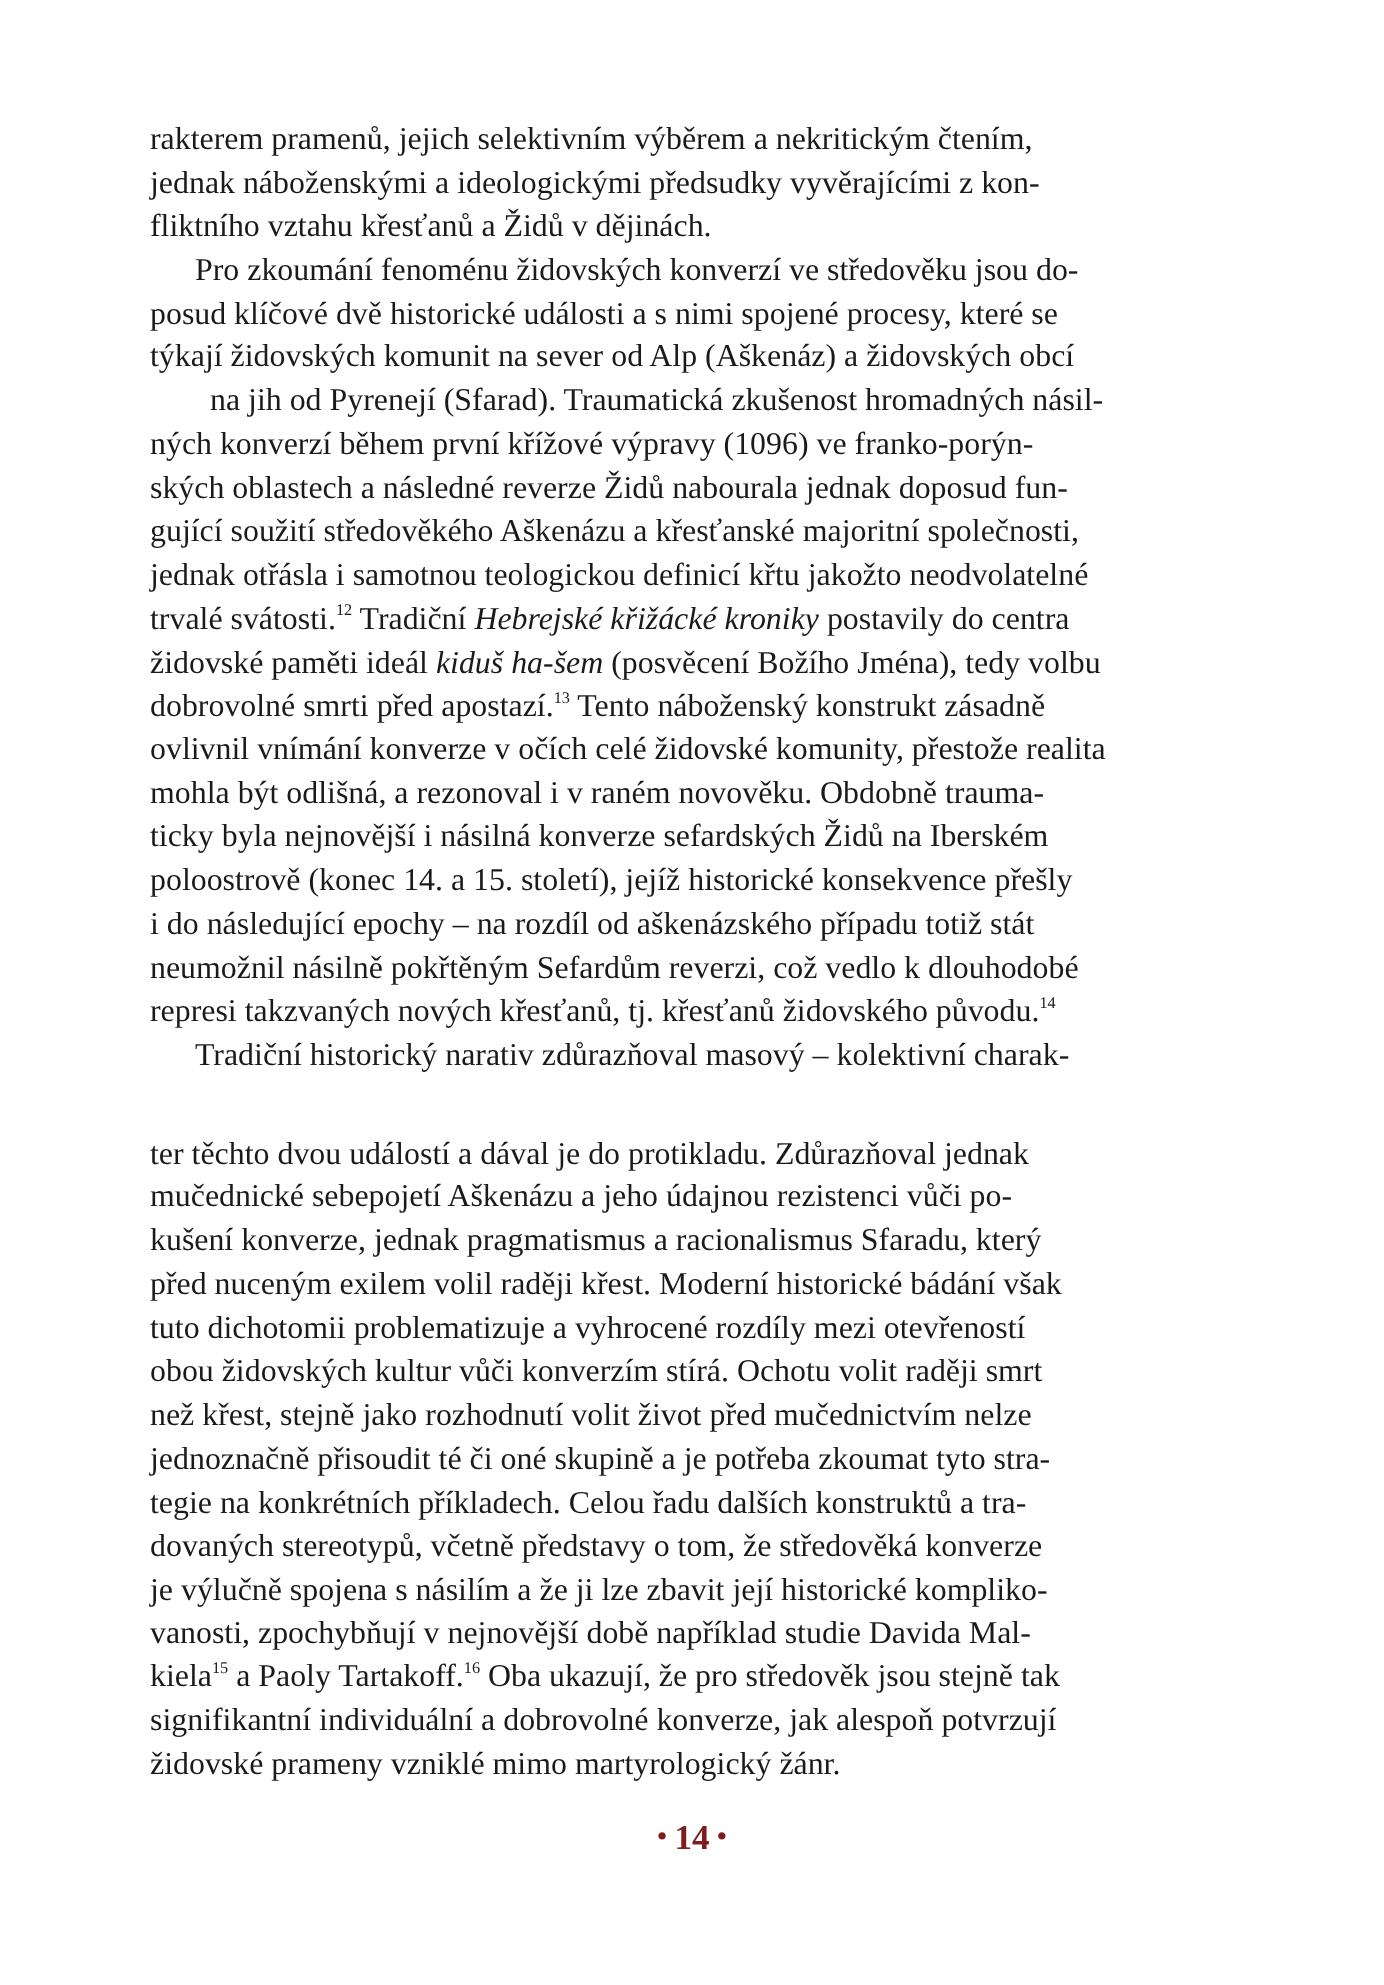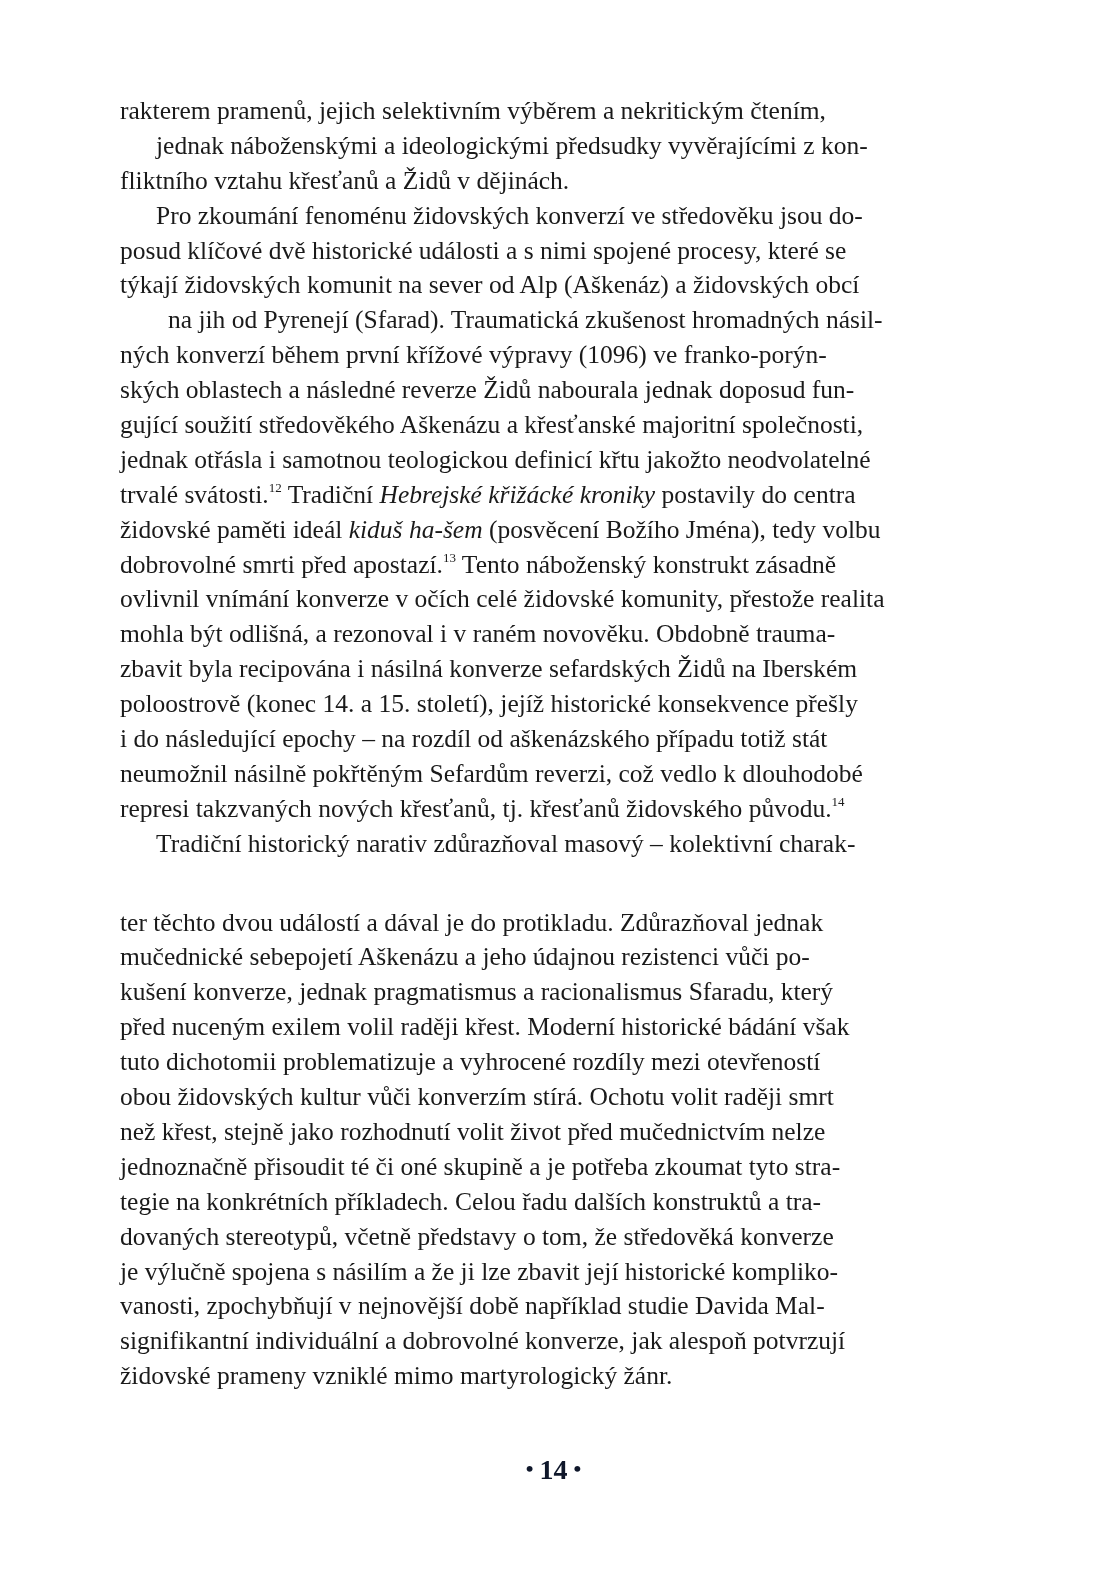--- a/index.html
+++ b/index.html
@@ -54,71 +54,72 @@
   }
   .folio {
     position: absolute;
     left: 0;
     width: 1107px;
     top: 1452px;
     text-align: center;
     font-size: 28px;
     font-weight: bold;
     line-height: 34px;
-    color: #0f172a;
+    color: #7f1d1d;
   }
   .folio .dot {
     font-size: 22px;
     vertical-align: 3px;
     margin: 0 6px;
   }
 </style>
 </head>
 <body>
 
 <div class="page" id="page-body">
     <div class="para">
       <span class="line" style="text-align-last: left; text-align: left;"><span>rakterem pramenů, jejich selektivním výběrem a nekritickým čtením,</span></span>
-      <span class="line" style="text-align-last: left; text-align: left; margin-left: 36px;"><span>jednak náboženskými a ideologickými předsudky vyvěrajícími z kon-</span></span>
+      <span class="line" style="text-align-last: left; text-align: left;"><span>jednak náboženskými a ideologickými předsudky vyvěrajícími z kon-</span></span>
       <span class="line last"><span>fliktního vztahu křesťanů a Židů v dějinách.</span></span>
     </div>
     <div class="para">
       <span class="line indent" style="text-align-last: left; text-align: left;"><span>Pro zkoumání fenoménu židovských konverzí ve středověku jsou do-</span></span>
       <span class="line" style="text-align-last: left; text-align: left;"><span>posud klíčové dvě historické události a s nimi spojené procesy, které se</span></span>
       <span class="line" style="text-align-last: left; text-align: center;"><span>týkají židovských komunit na sever od Alp (Aškenáz) a židovských obcí</span></span>
       <span class="line" style="text-align-last: left; text-align: left; margin-left: 48px;"><span>na jih od Pyrenejí (Sfarad). Traumatická zkušenost hromadných násil-</span></span>
       <span class="line" style="text-align-last: left; text-align: left;"><span>ných konverzí během první křížové výpravy (1096) ve franko-porýn-</span></span>
       <span class="line" style="text-align-last: left; text-align: left;"><span>ských oblastech a následné reverze Židů nabourala jednak doposud fun-</span></span>
       <span class="line" style="text-align-last: left; text-align: left;"><span>gující soužití středověkého Aškenázu a křesťanské majoritní společnosti,</span></span>
       <span class="line" style="text-align-last: left; text-align: left;"><span>jednak otřásla i samotnou teologickou definicí křtu jakožto neodvolatelné</span></span>
       <span class="line" style="text-align-last: left; text-align: left;"><span>trvalé svátosti.</span><sup class="fn">12</sup><span> Tradiční </span><span class="seg-italic">Hebrejské křižácké kroniky</span><span> postavily do centra</span></span>
       <span class="line" style="text-align-last: left; text-align: left;"><span>židovské paměti ideál </span><span class="seg-italic">kiduš ha-šem</span><span> (posvěcení Božího Jména), tedy volbu</span></span>
       <span class="line" style="text-align-last: left; text-align: left;"><span>dobrovolné smrti před apostazí.</span><sup class="fn">13</sup><span> Tento náboženský konstrukt zásadně</span></span>
       <span class="line" style="text-align-last: left; text-align: left;"><span>ovlivnil vnímání konverze v očích celé židovské komunity, přestože realita</span></span>
       <span class="line" style="text-align-last: left; text-align: left;"><span>mohla být odlišná, a rezonoval i v raném novověku. Obdobně trauma-</span></span>
-      <span class="line" style="text-align-last: left; text-align: left;"><span>zbavit byla recipována i násilná konverze sefardských Židů na Iberském</span></span>
+      <span class="line" style="text-align-last: left; text-align: left;"><span>ticky byla nejnovější i násilná konverze sefardských Židů na Iberském</span></span>
       <span class="line" style="text-align-last: left; text-align: left;"><span>poloostrově (konec 14. a 15. století), jejíž historické konsekvence přešly</span></span>
       <span class="line" style="text-align-last: left; text-align: left;"><span>i do následující epochy – na rozdíl od aškenázského případu totiž stát</span></span>
       <span class="line" style="text-align-last: left; text-align: left;"><span>neumožnil násilně pokřtěným Sefardům reverzi, což vedlo k dlouhodobé</span></span>
       <span class="line last"><span>represi takzvaných nových křesťanů, tj. křesťanů židovského původu.</span><sup class="fn">14</sup></span>
     </div>
     <div class="para">
       <span class="line indent" style="text-align-last: left; text-align: left;"><span>Tradiční historický narativ zdůrazňoval masový – kolektivní charak-</span></span>
       <span class="line" style="text-align-last: left; text-align: left; margin-top: 44px;"><span>ter těchto dvou událostí a dával je do protikladu. Zdůrazňoval jednak</span></span>
       <span class="line" style="text-align-last: left; text-align: left;"><span>mučednické sebepojetí Aškenázu a jeho údajnou rezistenci vůči po-</span></span>
       <span class="line" style="text-align-last: left; text-align: left;"><span>kušení konverze, jednak pragmatismus a racionalismus Sfaradu, který</span></span>
       <span class="line" style="text-align-last: left; text-align: left;"><span>před nuceným exilem volil raději křest. Moderní historické bádání však</span></span>
       <span class="line" style="text-align-last: left; text-align: left;"><span>tuto dichotomii problematizuje a vyhrocené rozdíly mezi otevřeností</span></span>
       <span class="line" style="text-align-last: left; text-align: left;"><span>obou židovských kultur vůči konverzím stírá. Ochotu volit raději smrt</span></span>
       <span class="line" style="text-align-last: left; text-align: left;"><span>než křest, stejně jako rozhodnutí volit život před mučednictvím nelze</span></span>
       <span class="line" style="text-align-last: left; text-align: left;"><span>jednoznačně přisoudit té či oné skupině a je potřeba zkoumat tyto stra-</span></span>
       <span class="line" style="text-align-last: left; text-align: left;"><span>tegie na konkrétních příkladech. Celou řadu dalších konstruktů a tra-</span></span>
       <span class="line" style="text-align-last: left; text-align: left;"><span>dovaných stereotypů, včetně představy o tom, že středověká konverze</span></span>
       <span class="line" style="text-align-last: left; text-align: right;"><span>je výlučně spojena s násilím a že ji lze zbavit její historické kompliko-</span></span>
       <span class="line" style="text-align-last: left; text-align: left;"><span>vanosti, zpochybňují v nejnovější době například studie Davida Mal-</span></span>
+      <span class="line" style="text-align-last: left; text-align: left;"><span>kiela</span><sup class="fn">15</sup><span> a Paoly Tartakoff.</span><sup class="fn">16</sup><span> Oba ukazují, že pro středověk jsou stejně tak</span></span>
       <span class="line" style="text-align-last: left; text-align: left;"><span>signifikantní individuální a dobrovolné konverze, jak alespoň potvrzují</span></span>
       <span class="line last"><span>židovské prameny vzniklé mimo martyrologický žánr.</span></span>
     </div>
   </div>
 
 <div class="folio">
   <span class="dot">•</span><span>14</span><span class="dot">•</span>
 </div>
 
 </body></html>

